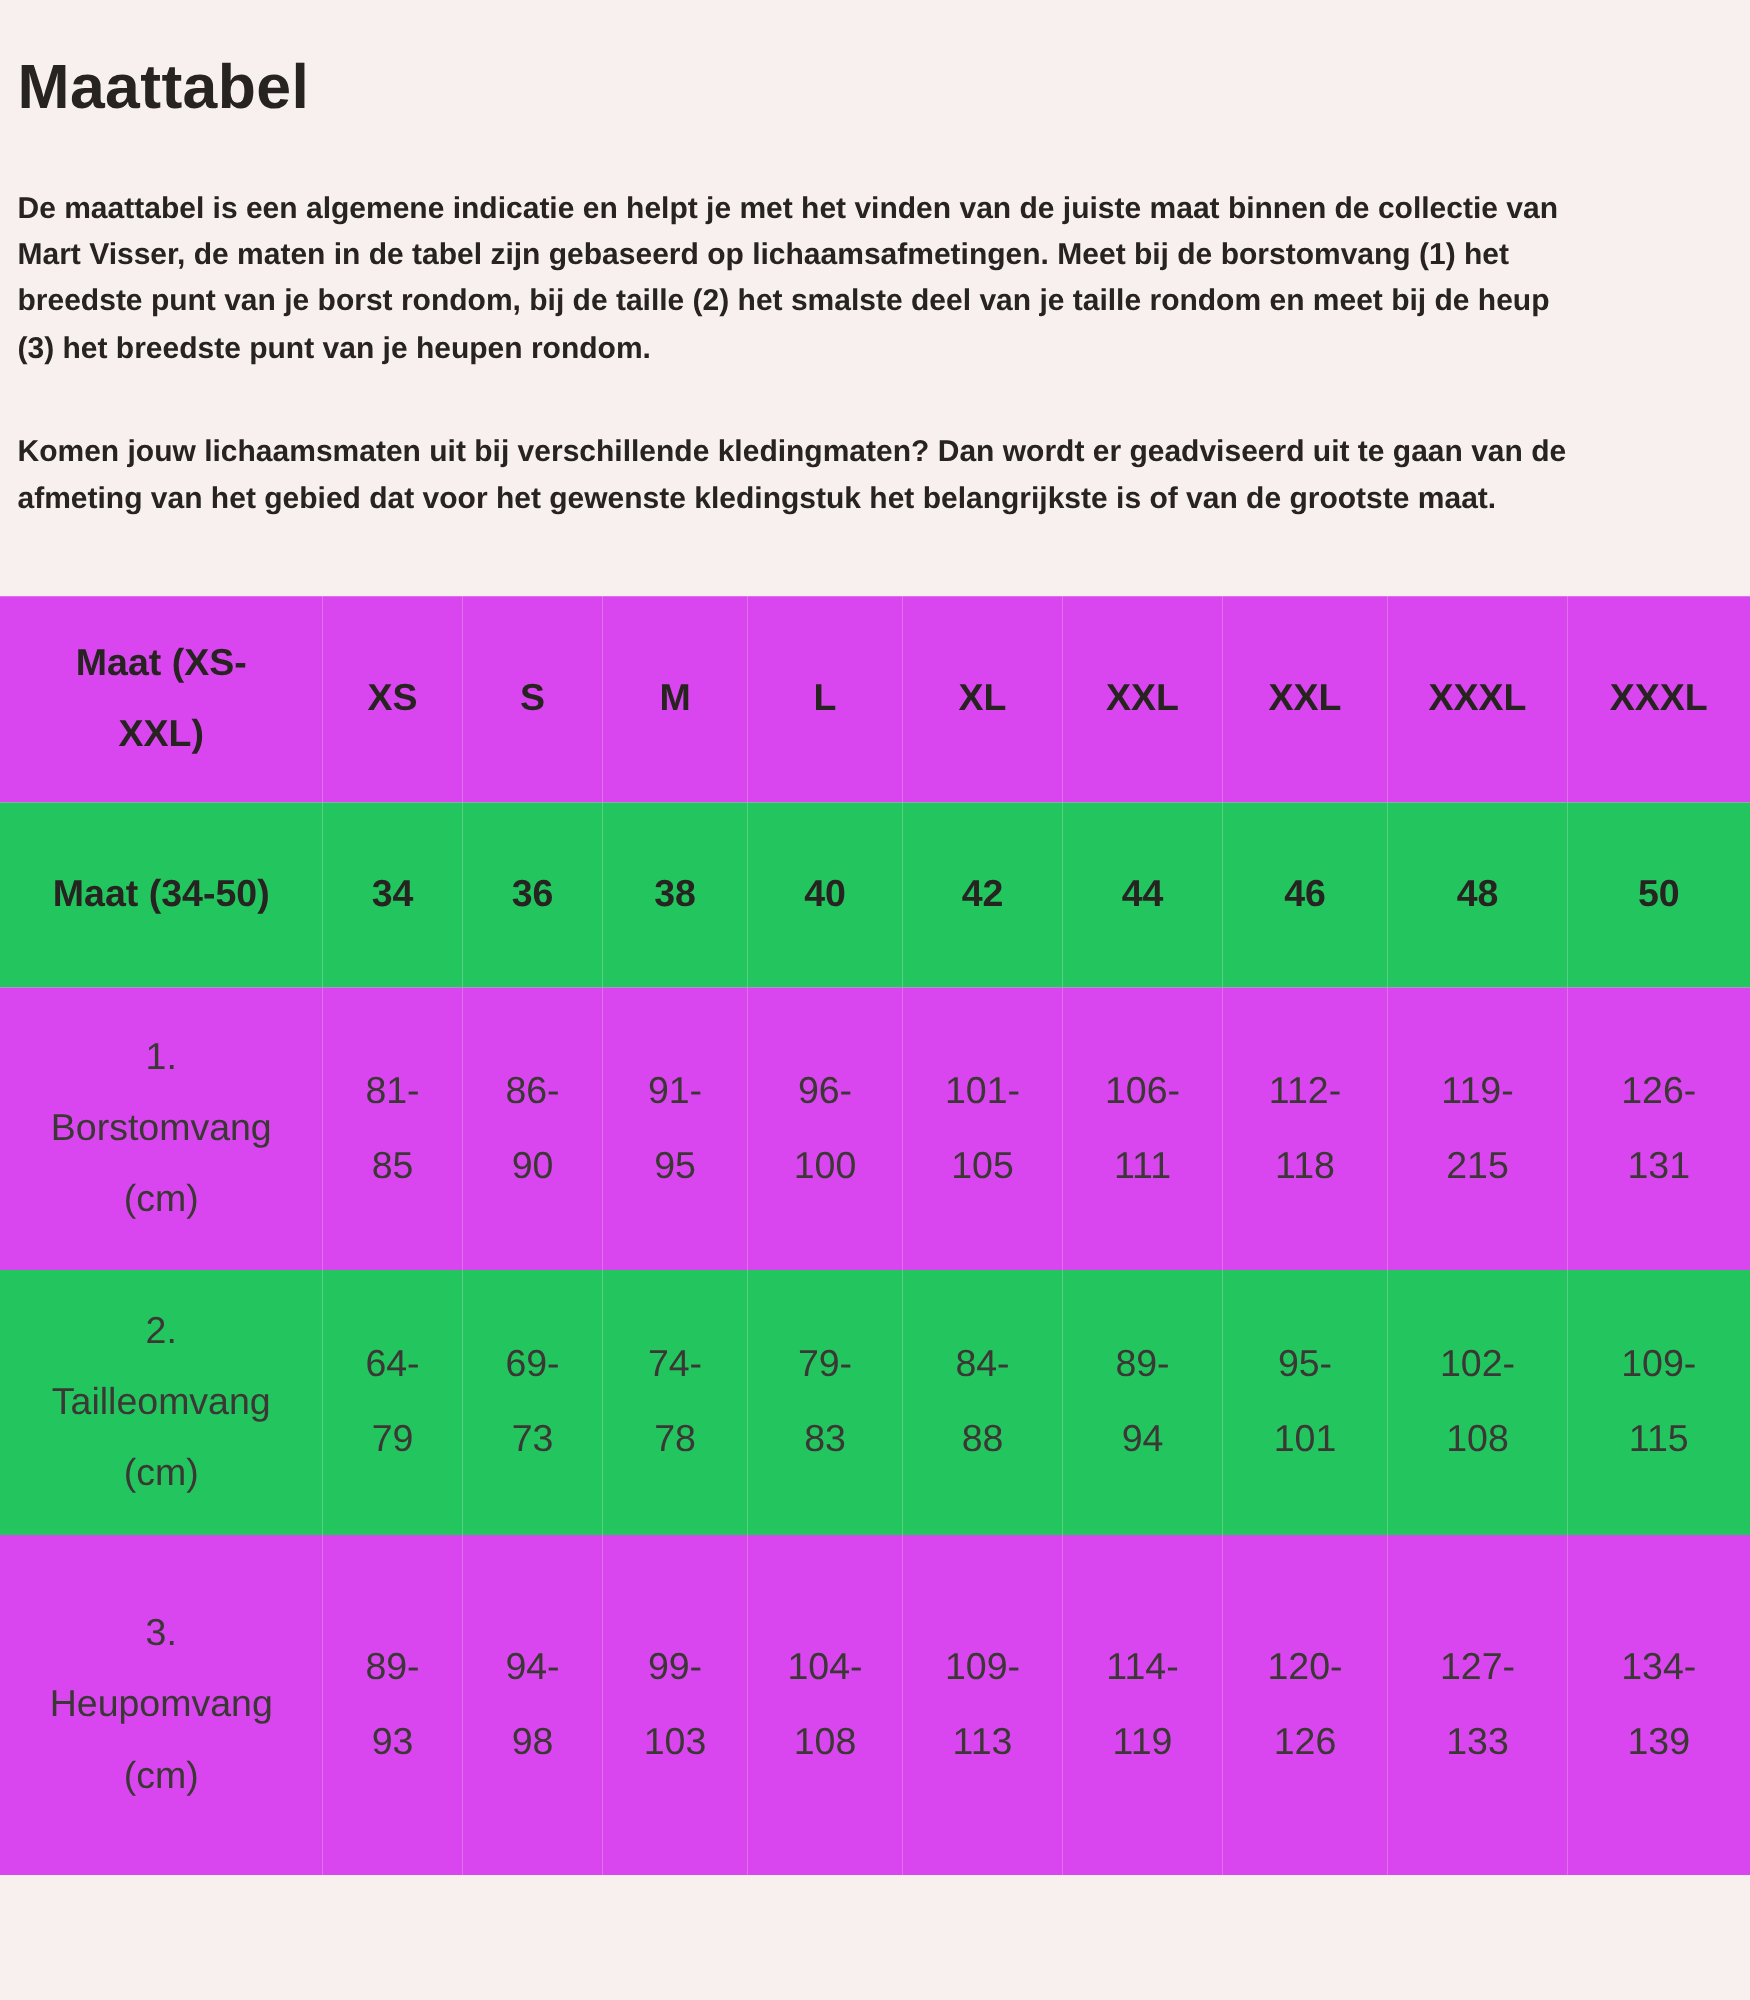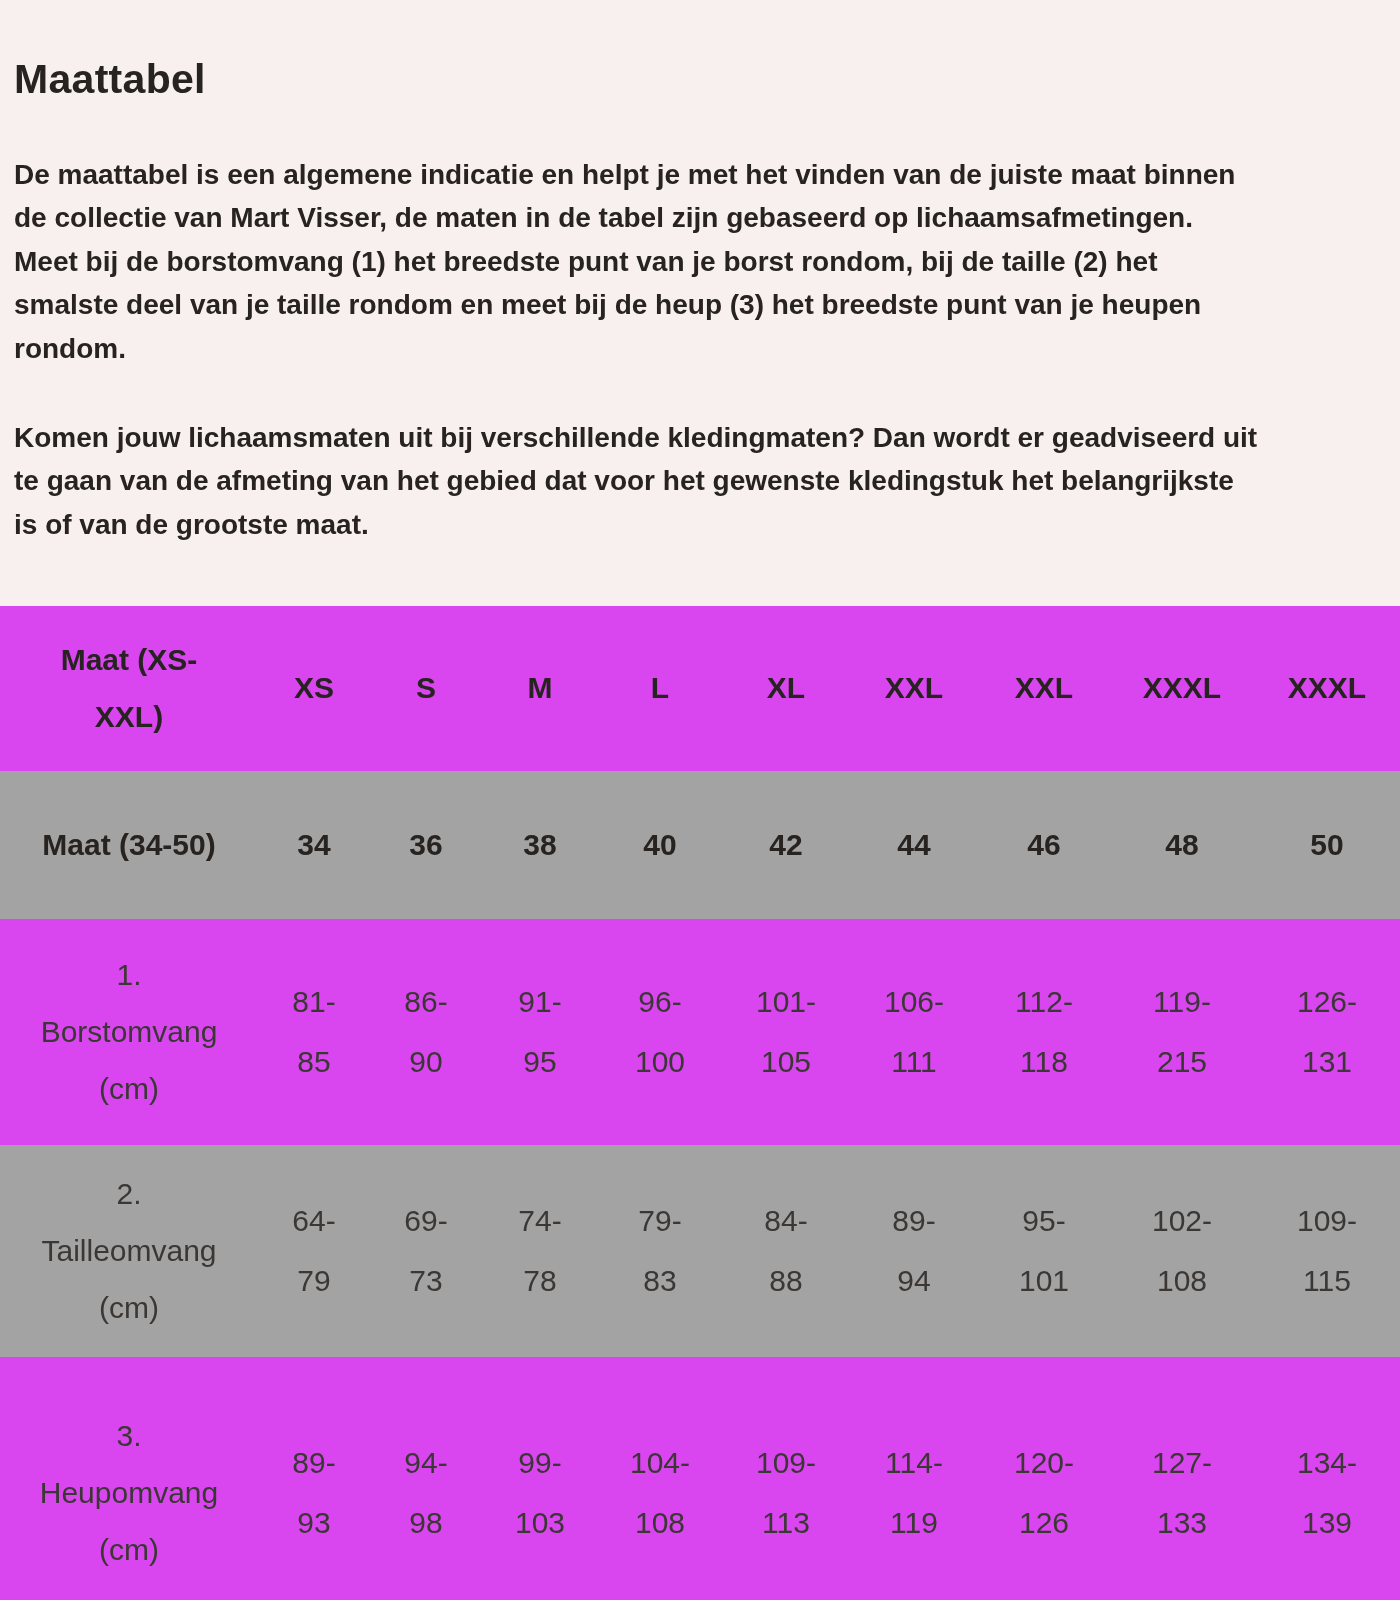--- a/index.html
+++ b/index.html
@@ -5,28 +5,28 @@
   html, body { margin: 0; padding: 0; }
   body {
     width: 1400px;
     height: 1600px;
     background: #f8f0ee;
     color: #272321;
     font-family: "Liberation Sans", sans-serif;
     overflow: hidden;
   }
   h1.page-title {
-    font-size: 41px;
+    font-size: 50px;
     font-weight: 700;
     margin: 0;
-    padding: 56px 0 0 14px;
+    padding: 40px 0 0 14px;
     letter-spacing: 0.3px;
   }
   p.intro {
-    font-size: 28px;
+    font-size: 24px;
     font-weight: 700;
     line-height: 1.55;
     margin: 0;
     padding: 0 60px 0 14px;
     max-width: 1250px;
   }
   p.intro.first  { margin-top: 50px; }
   p.intro.second { margin-top: 46px; }
 
   table.size-table {
@@ -38,21 +38,21 @@
   }
   table.size-table td {
     vertical-align: middle;
     text-align: center;
     font-size: 30px;
     line-height: 1.95;
     padding: 0;
     border: none;
   }
   tr.row-white { background: #d946ef; }
-  tr.row-pink  { background: #a3a3a3; }
+  tr.row-pink  { background: #22c55e; }
   tr.r1 { height: 165px; }
   tr.r2 { height: 148px; }
   tr.r3 { height: 226px; border-radius: 13px; }
   tr.r4 { height: 212px; }
   tr.r5 { height: 272px; }
 
   td.label-cell { text-align: left; padding-left: 14px; }
   .label { display: inline-block; max-width: 185px; line-height: 1.9; }
 
   tr.row-header td { font-weight: 700; color: #272321; }

